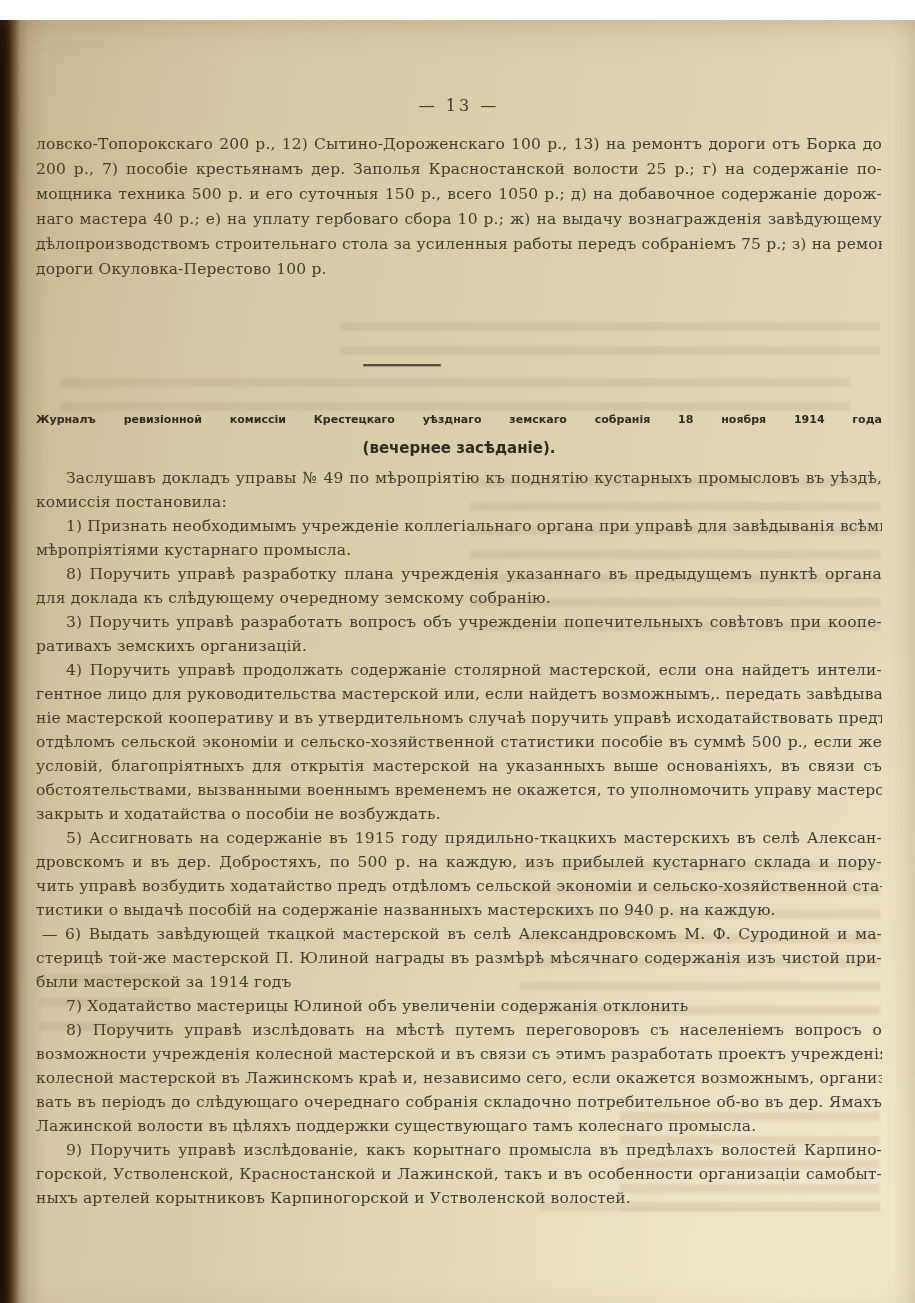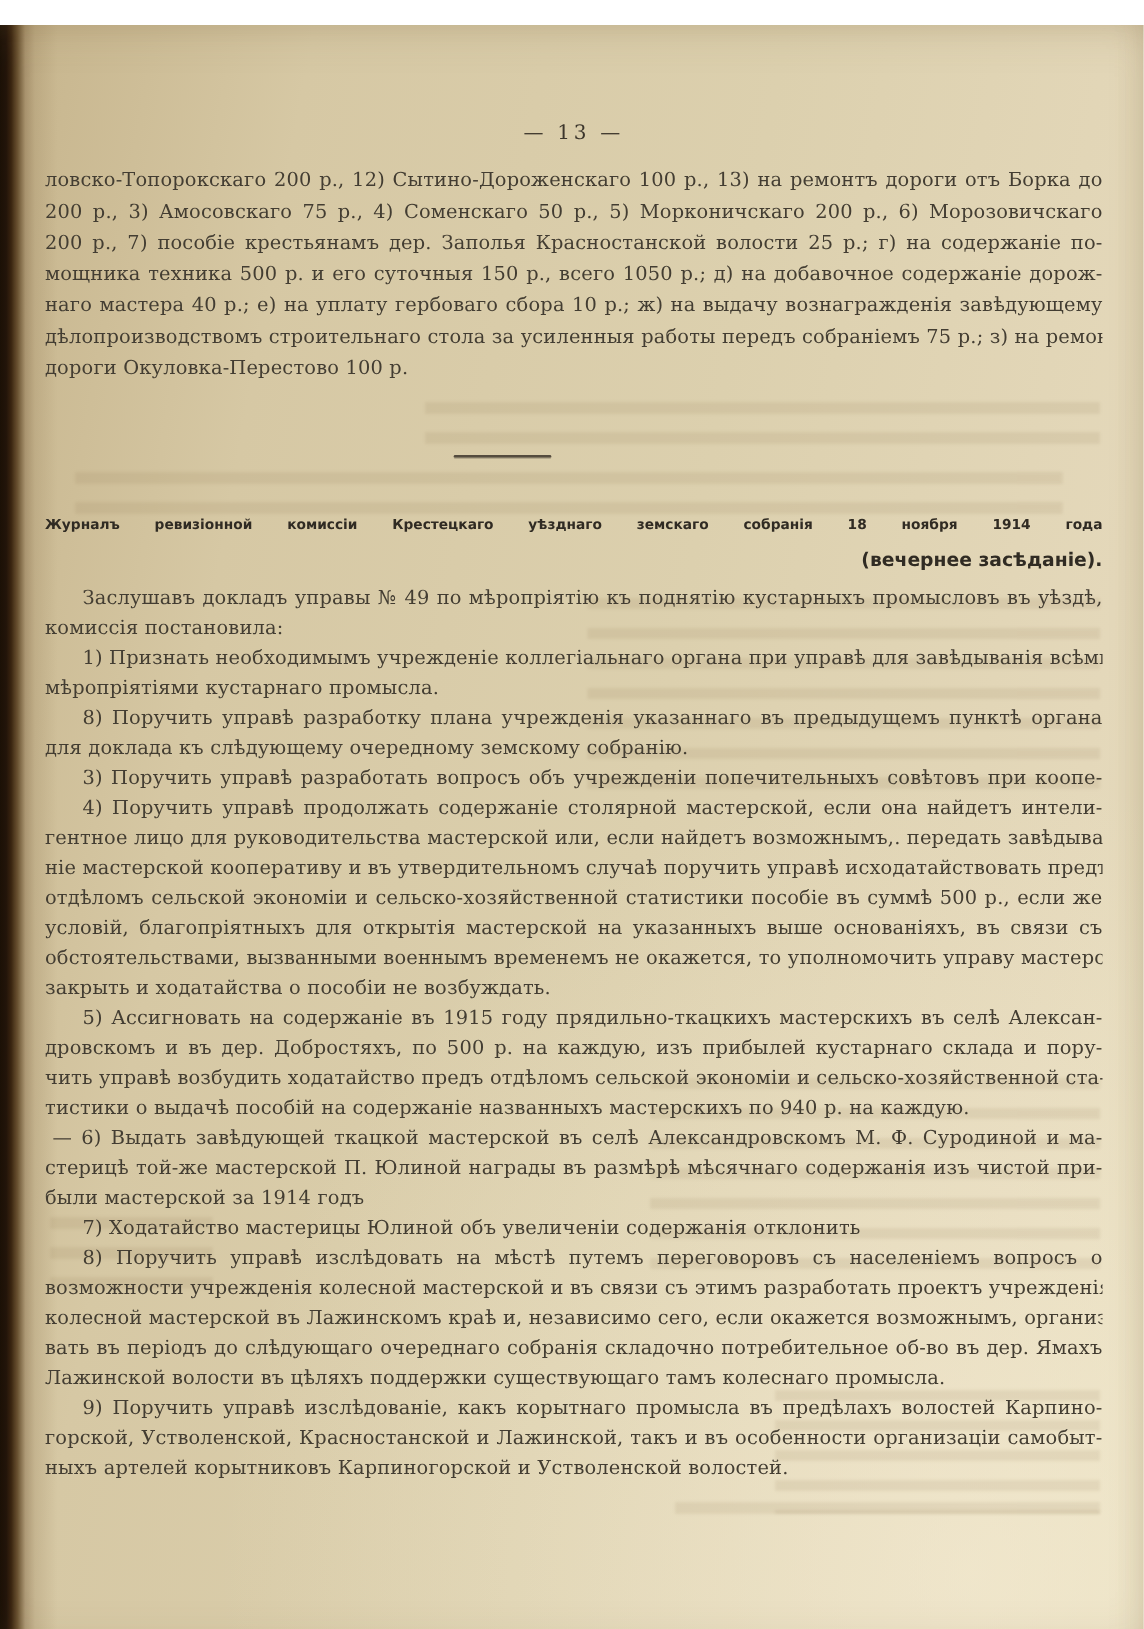--- a/index.html
+++ b/index.html
@@ -54,21 +54,21 @@
   #heading{
     position:absolute;top:388px;left:36px;width:846px;
     font-family:"DejaVu Sans", sans-serif;font-weight:bold;color:#302b23;
   }
   #heading .h1{
     font-size:11px;height:24px;line-height:24px;
     text-align:justify;text-align-last:justify;white-space:nowrap;overflow:hidden;
   }
   #heading .h2{
     font-size:15px;height:24px;line-height:24px;margin-top:4px;
-    text-align:right;
+    text-align:center;
   }
   
   .ghost{
     position:absolute;pointer-events:none;opacity:.55;filter:blur(1.1px);
     background:repeating-linear-gradient(180deg,
       rgba(0,0,0,0) 0 6px, rgba(130,104,66,.20) 6px 15px, rgba(0,0,0,0) 15px 24px);
   }
   .g1{left:340px;top:296px;width:540px;height:46px;}
   .g2{left:60px; top:352px;width:790px;height:46px;}
   .g3{left:470px;top:452px;width:410px;height:170px;}
@@ -88,21 +88,20 @@
   <div class="ghost g3"></div>
   <div class="ghost g4"></div>
   <div class="ghost g5"></div>
   <div class="ghost g6"></div>
   <div class="ghost g7"></div>
 
   <div id="pagenum">— 13 —</div>
 
   <div id="cont" class="col">
       <div class="line">ловско-Топорокскаго 200 р., 12) Сытино-Дороженскаго 100 р., 13) на ремонтъ дороги отъ Борка до</div>
-      <div class="line">200 р., 3) Амосовскаго 75 р., 4) Соменскаго 50 р., 5) Морконичскаго 200 р., 6) Морозовичскаго</div>
       <div class="line">200 р., 7) пособіе крестьянамъ дер. Заполья Красностанской волости 25 р.; г) на содержаніе по-</div>
       <div class="line">мощника техника 500 р. и его суточныя 150 р., всего 1050 р.; д) на добавочное содержаніе дорож-</div>
       <div class="line">наго мастера 40 р.; е) на уплату гербоваго сбора 10 р.; ж) на выдачу вознагражденія завѣдующему</div>
       <div class="line">дѣлопроизводствомъ строительнаго стола за усиленныя работы передъ собраніемъ 75 р.; з) на ремонтъ</div>
       <div class="line noj">дороги Окуловка-Перестово 100 р.</div>
     </div>
 
   <div id="divider"></div>
 
   <div id="heading">
@@ -118,20 +117,21 @@
       <div>
         <div class="line ind">1) Признать необходимымъ учрежденіе коллегіальнаго органа при управѣ для завѣдыванія всѣми</div>
         <div class="line noj">мѣропріятіями кустарнаго промысла.</div>
       </div>
       <div>
         <div class="line ind">8) Поручить управѣ разработку плана учрежденія указаннаго въ предыдущемъ пунктѣ органа</div>
         <div class="line noj">для доклада къ слѣдующему очередному земскому собранію.</div>
       </div>
       <div>
         <div class="line ind">3) Поручить управѣ разработать вопросъ объ учрежденіи попечительныхъ совѣтовъ при коопе-</div>
+        <div class="line noj">ративахъ земскихъ организацій.</div>
       </div>
       <div>
         <div class="line ind">4) Поручить управѣ продолжать содержаніе столярной мастерской, если она найдетъ интели-</div>
         <div class="line">гентное лицо для руководительства мастерской или, если найдетъ возможнымъ,. передать завѣдыва-</div>
         <div class="line">ніе мастерской кооперативу и въ утвердительномъ случаѣ поручить управѣ исходатайствовать предъ</div>
         <div class="line">отдѣломъ сельской экономіи и сельско-хозяйственной статистики пособіе въ суммѣ 500 р., если же</div>
         <div class="line">условій, благопріятныхъ для открытія мастерской на указанныхъ выше основаніяхъ, въ связи съ</div>
         <div class="line">обстоятельствами, вызванными военнымъ временемъ не окажется, то уполномочить управу мастерскую</div>
         <div class="line noj">закрыть и ходатайства о пособіи не возбуждать.</div>
       </div>

